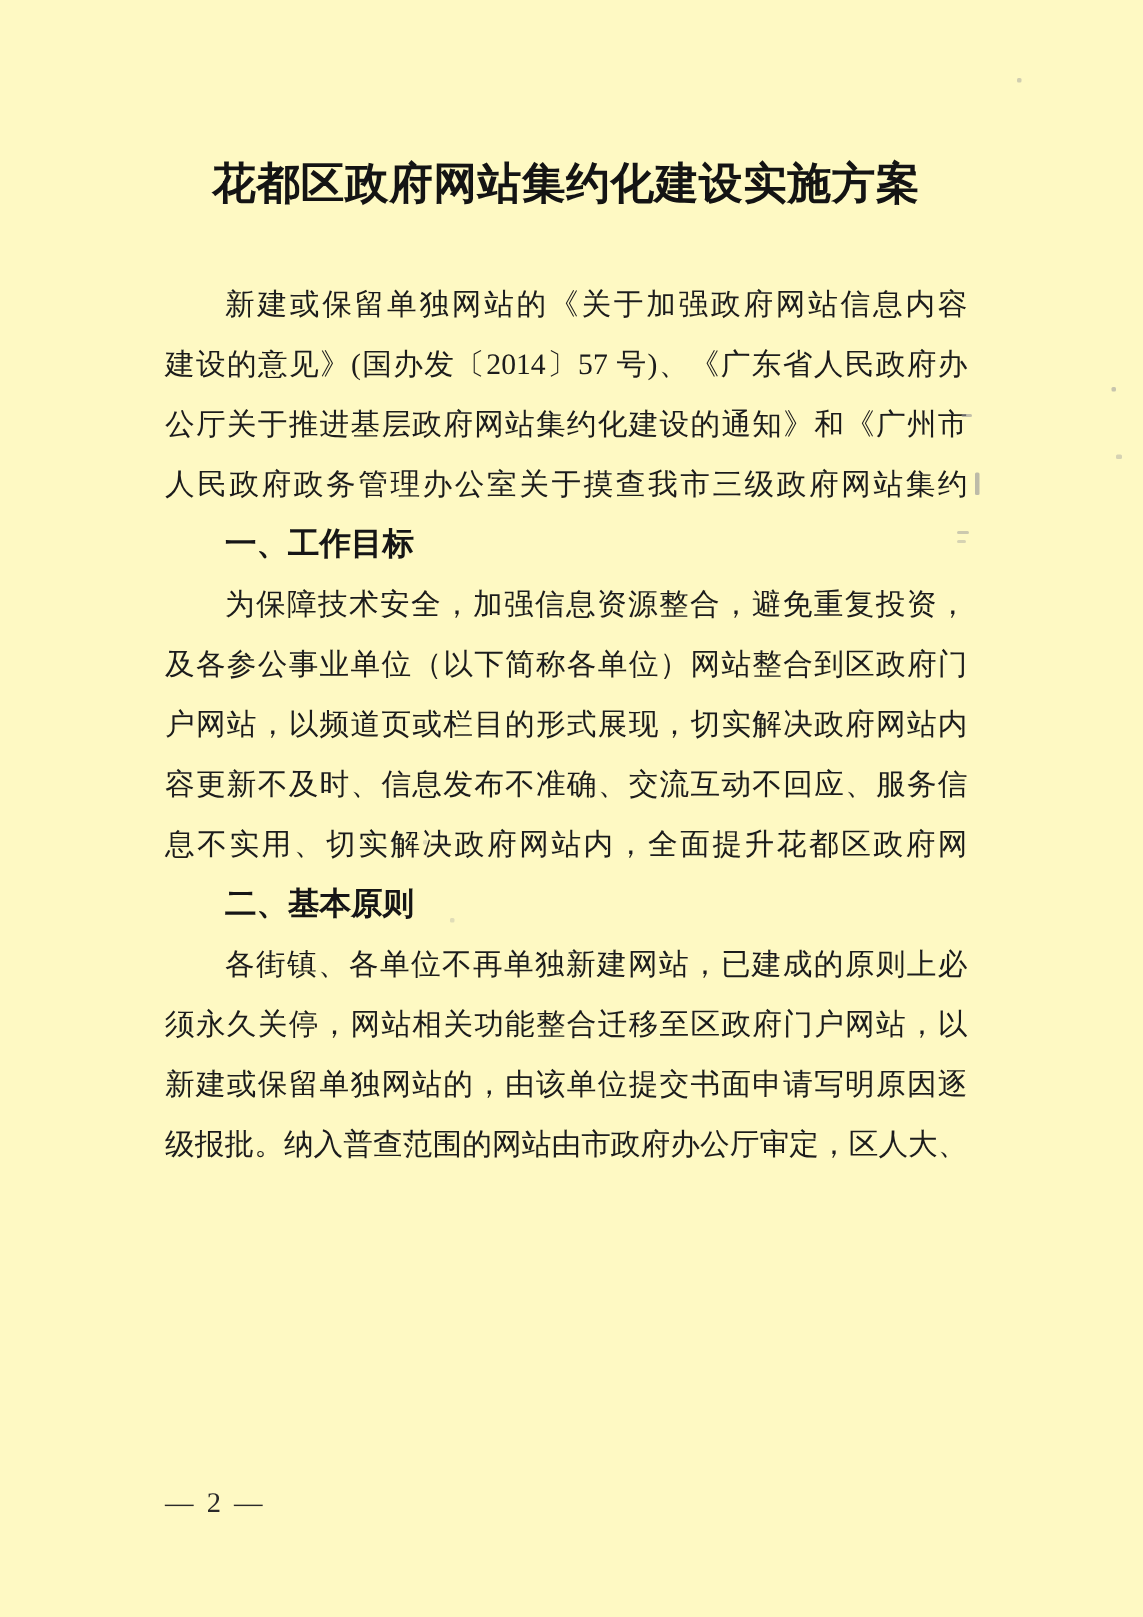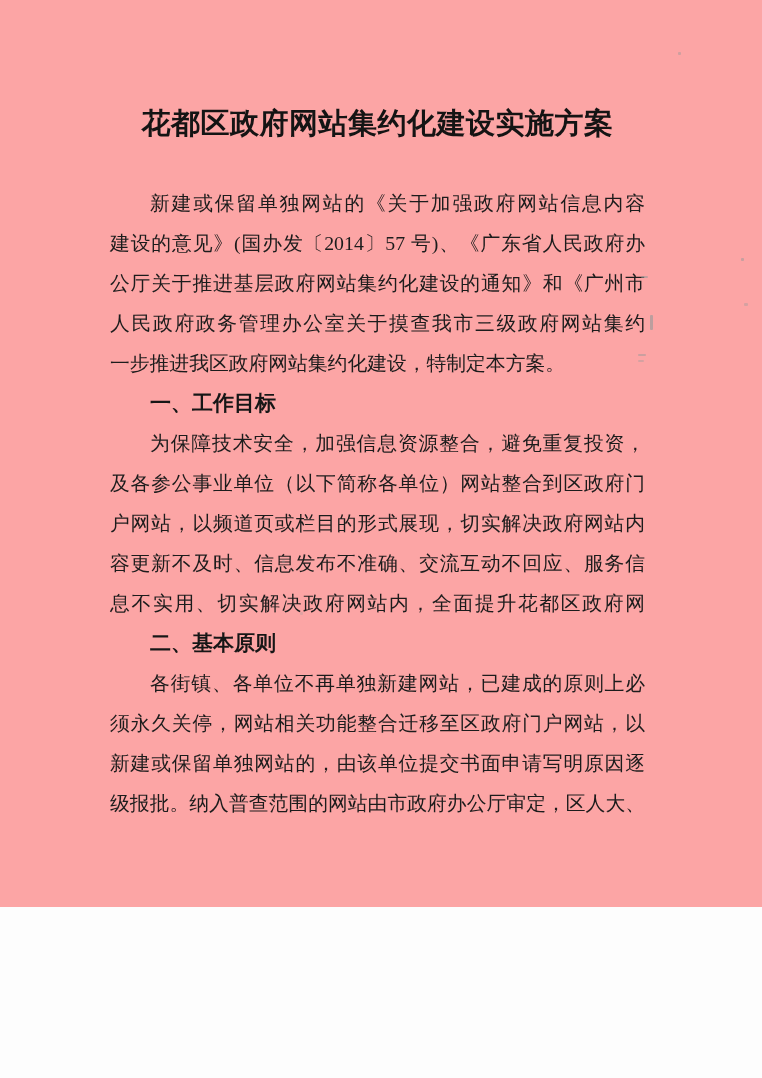--- a/index.html
+++ b/index.html
@@ -3,22 +3,22 @@
 <meta charset="utf-8">
 <style>
   html, body {
     margin: 0;
     padding: 0;
     background: #fdfdfd;
   }
   .page {
     position: relative;
     width: 762px;
-    height: 907px;
-    background: #fca5a5;
+    height: 1078px;
+    background: #fef9c3;
     overflow: hidden;
     color: #1c1c1c;
     font-family: "Liberation Serif", "DejaVu Serif", serif;
   }
   .doc-title {
     position: absolute;
     top: 104px;
     left: 110px;
     width: 535px;
     text-align: center;
@@ -85,21 +85,20 @@
 
   <div class="doc-title">花都区政府网站集约化建设实施方案</div>
 
   <div class="doc-body">
 
     <div>
       <div class="ln ind">新建或保留单独网站的《关于加强政府网站信息内容</div>
       <div class="ln">建设的意见》(国办发〔2014〕57 号)、《广东省人民政府办</div>
       <div class="ln">公厅关于推进基层政府网站集约化建设的通知》和《广州市</div>
       <div class="ln">人民政府政务管理办公室关于摸查我市三级政府网站集约</div>
-      <div class="ln last">一步推进我区政府网站集约化建设，特制定本方案。</div>
     </div>
 
     <div class="heading">一、工作目标</div>
 
     <div>
       <div class="ln ind">为保障技术安全，加强信息资源整合，避免重复投资，</div>
       <div class="ln">及各参公事业单位（以下简称各单位）网站整合到区政府门</div>
       <div class="ln">户网站，以频道页或栏目的形式展现，切实解决政府网站内</div>
       <div class="ln">容更新不及时、信息发布不准确、交流互动不回应、服务信</div>
       <div class="ln">息不实用、切实解决政府网站内，全面提升花都区政府网</div>

